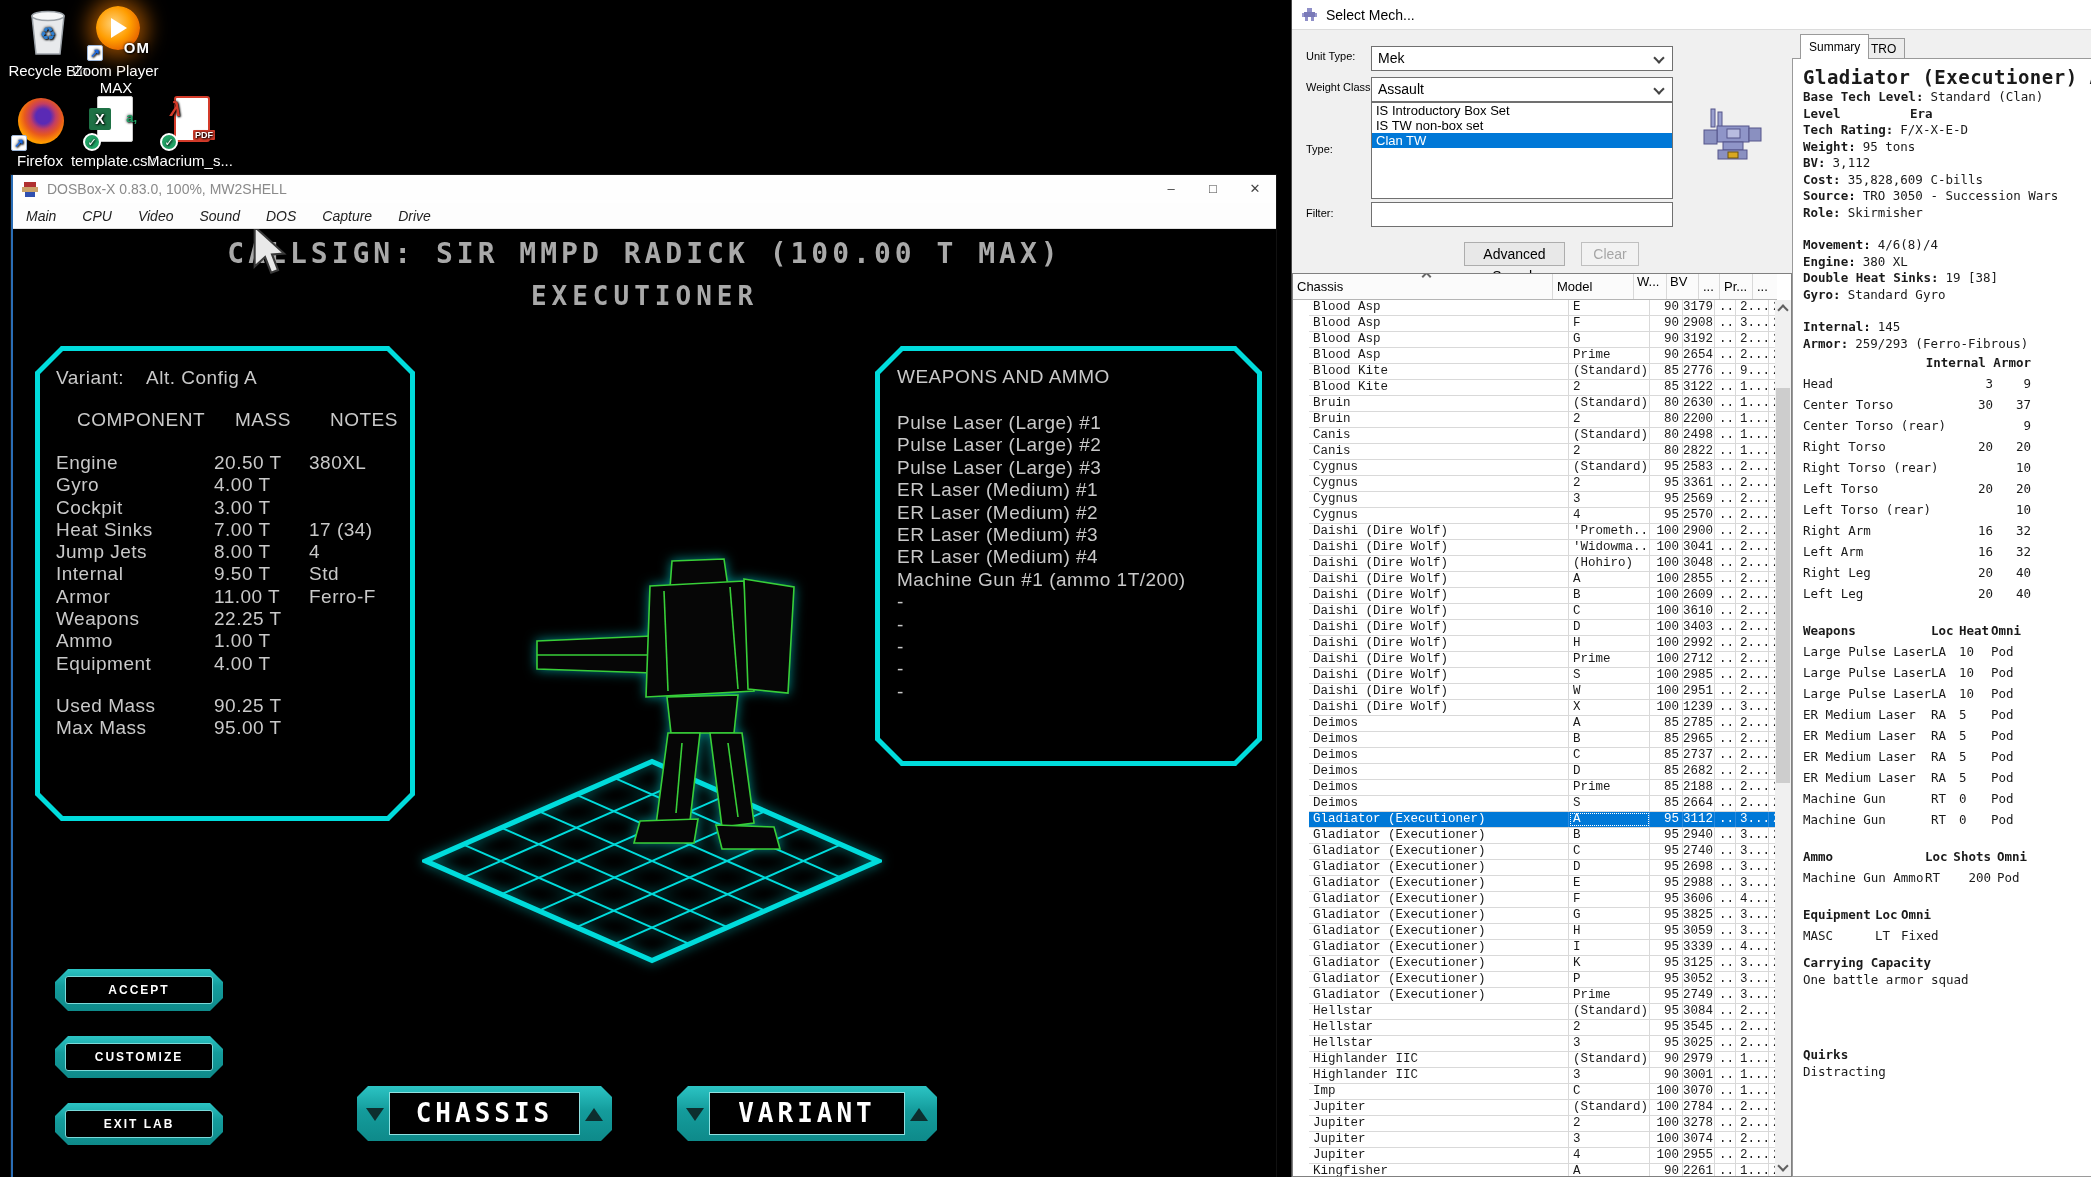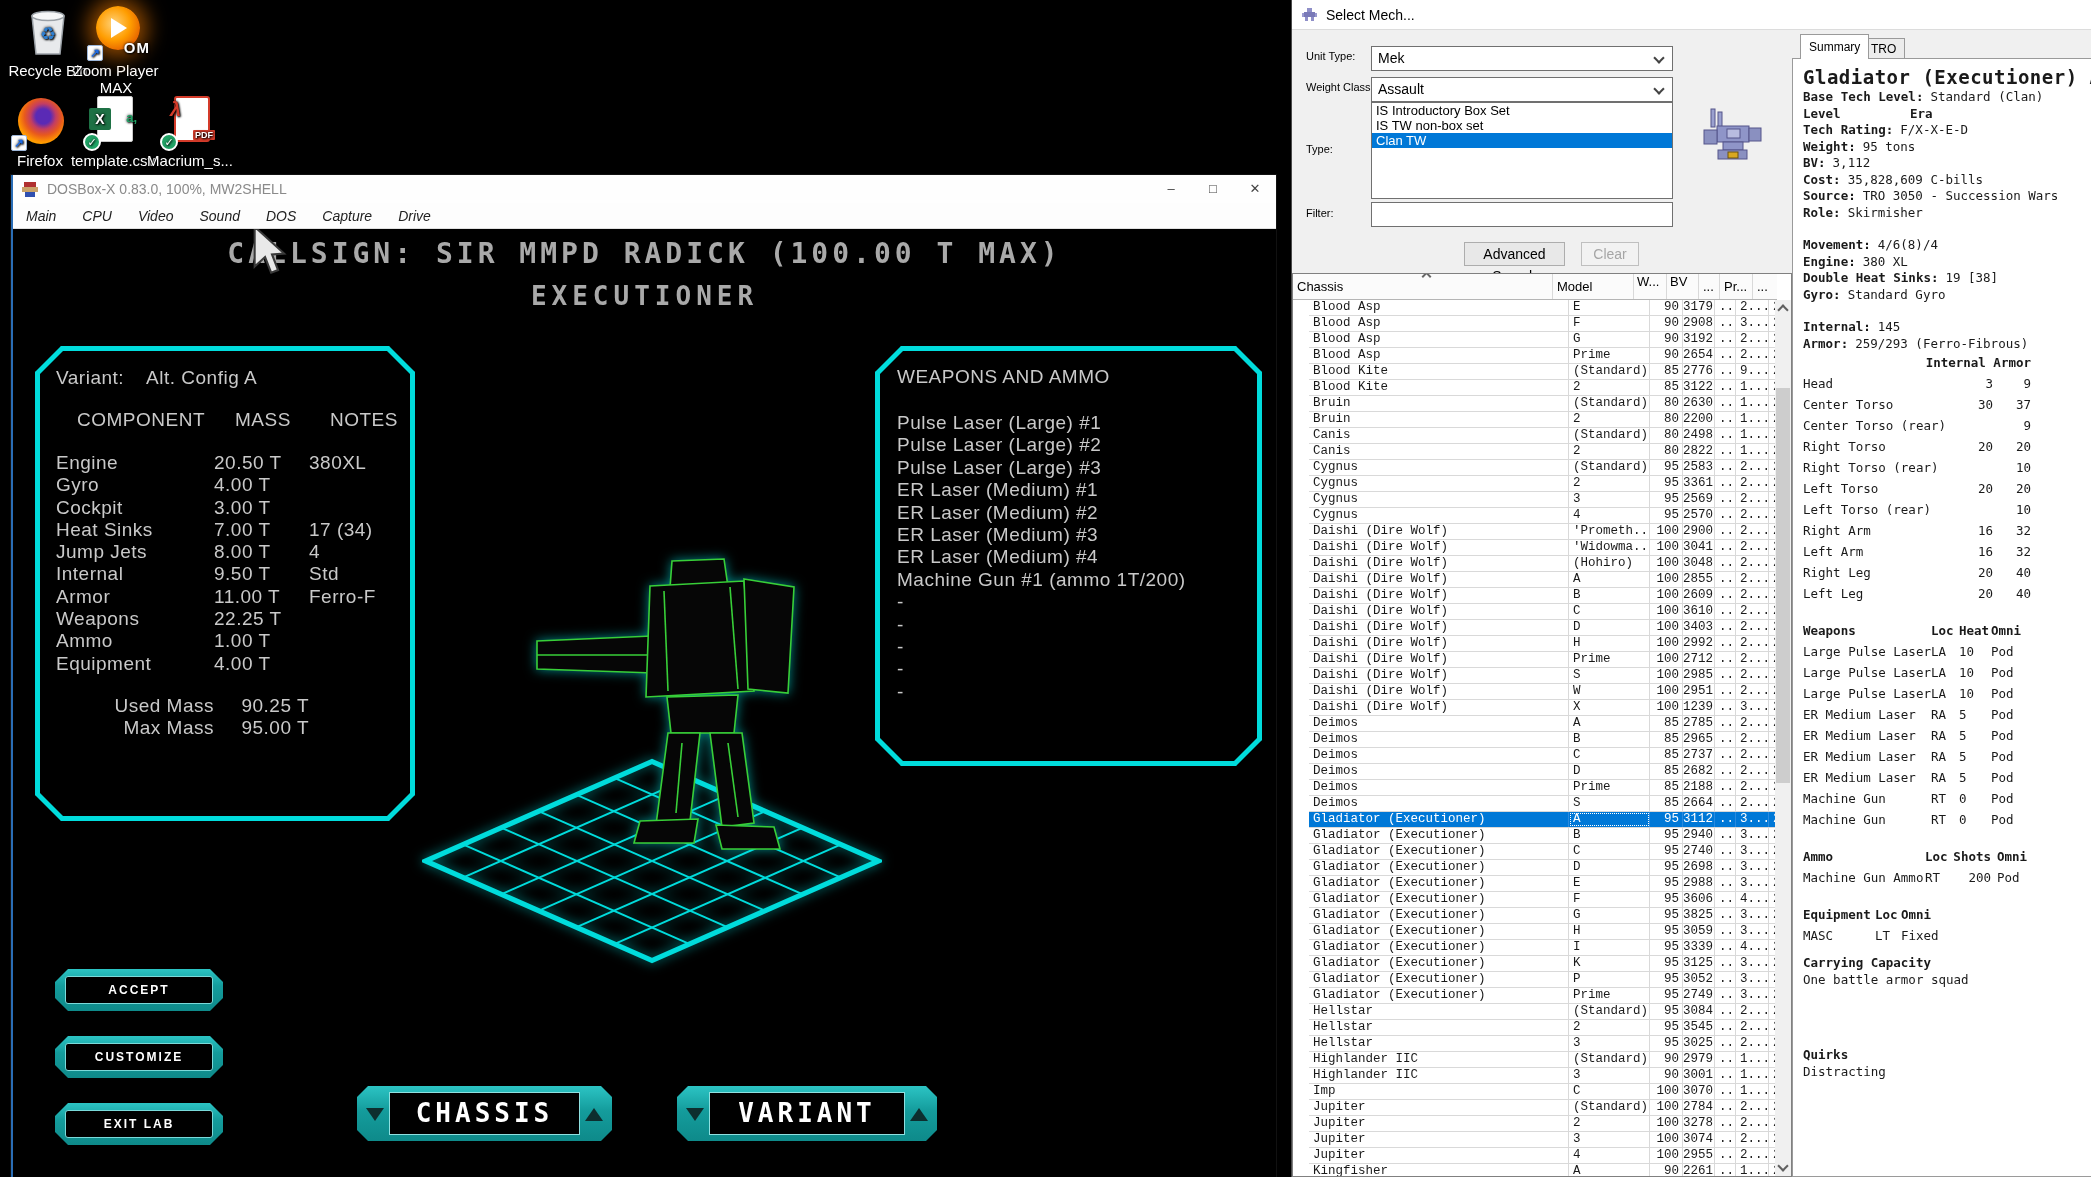--- a/index.html
+++ b/index.html
@@ -63,21 +63,21 @@
   .tron-inner { position:absolute; left:5px; top:5px; right:5px; bottom:5px; background:#000;
           clip-path:polygon(23px 0, calc(100% - 23px) 0, 100% 23px, 100% calc(100% - 23px),
                     calc(100% - 23px) 100%, 23px 100%, 0 calc(100% - 23px), 0 23px); }
   .ptext { color:#c9c9c9; font-size:19px; letter-spacing:.5px; }
   .v-title { position:absolute; left:16px; top:16px; }
   .v-title .vval { margin-left:22px; }
   .v-head { position:absolute; left:16px; top:58px; right:10px; display:flex;margin-left:21px; }
   .v-rows { position:absolute; left:16px; top:101px; right:10px; }
   .v-row { display:flex; height:22.3px; }
   .vc0 { width:158px; } .vc1 { width:95px; } .vc2 { flex:1; }
-  .v-totals { position:absolute; left:16px; top:344px; right:10px;text-align:right; }
+  .v-totals { position:absolute; left:16px; top:344px; right:10px; }
   .w-title { position:absolute; left:17px; top:15px; }
   .w-items { position:absolute; left:17px; top:61px; right:8px; }
   .w-items div { height:22.4px; }
 
   
   .tbtn { position:absolute; width:168px; height:42px; background:linear-gradient(#2cc4c4,#149c9c 40%,#0e8a8a);
           clip-path:polygon(13px 0, calc(100% - 13px) 0, 100% 13px, 100% calc(100% - 13px),
                     calc(100% - 13px) 100%, 13px 100%, 0 calc(100% - 13px), 0 13px); }
   .tbtn .inner { position:absolute; left:10px; top:7px; right:10px; bottom:7px; background:#000;
                  border:1px solid #7adada; border-radius:3px; color:#fff; font-weight:bold; font-size:12px;

